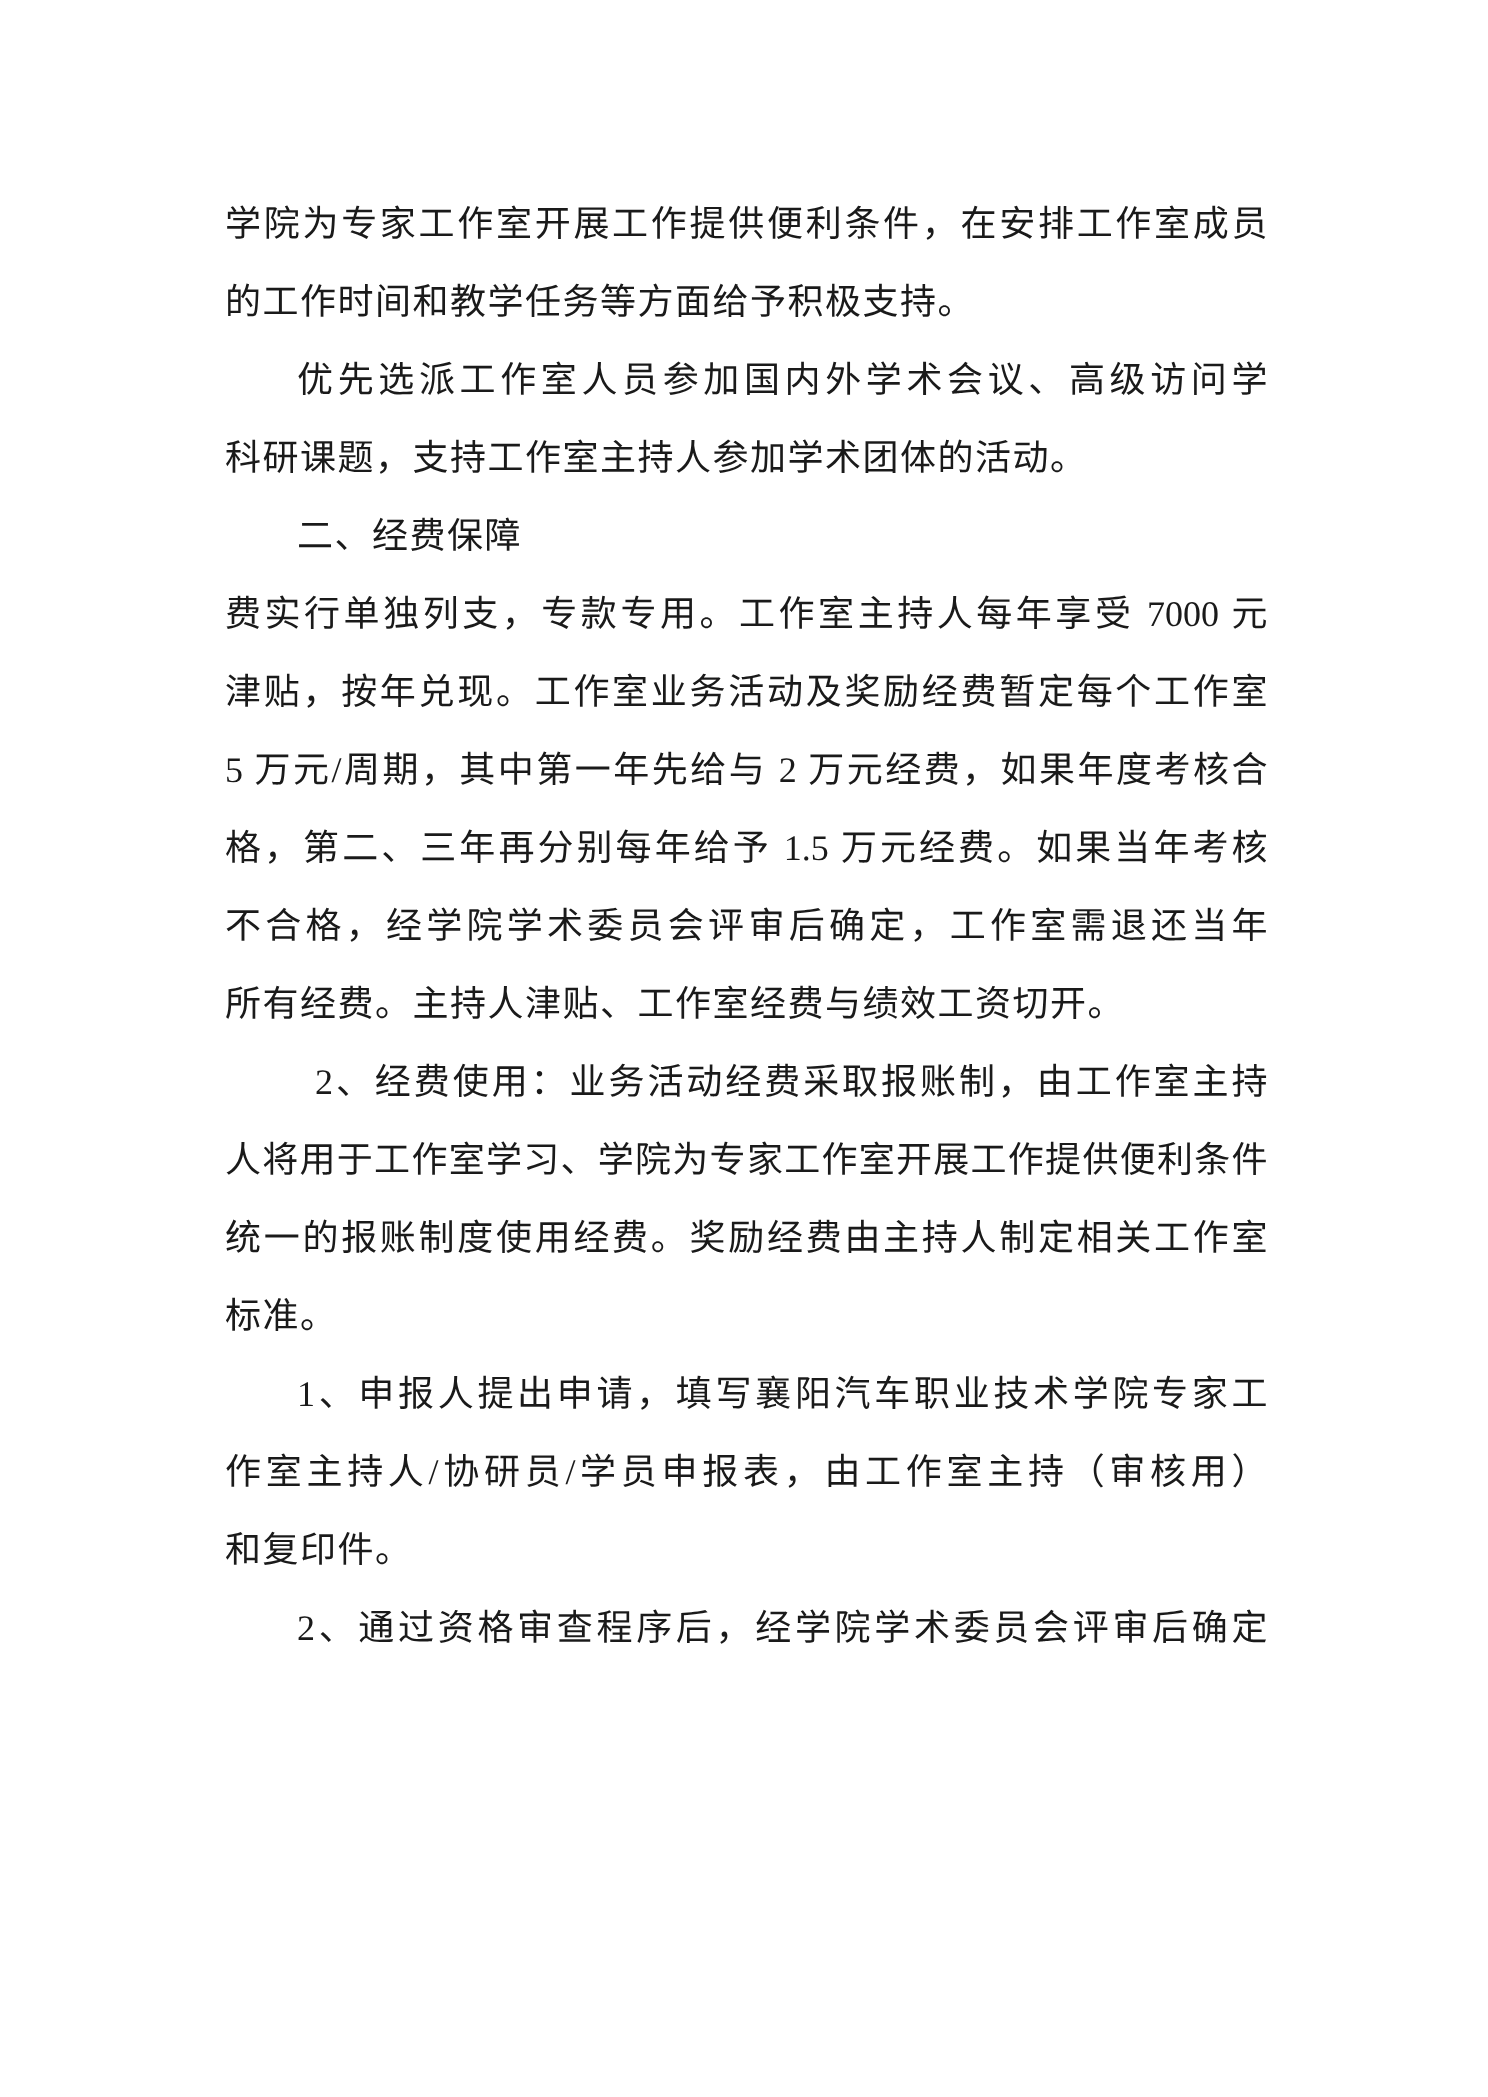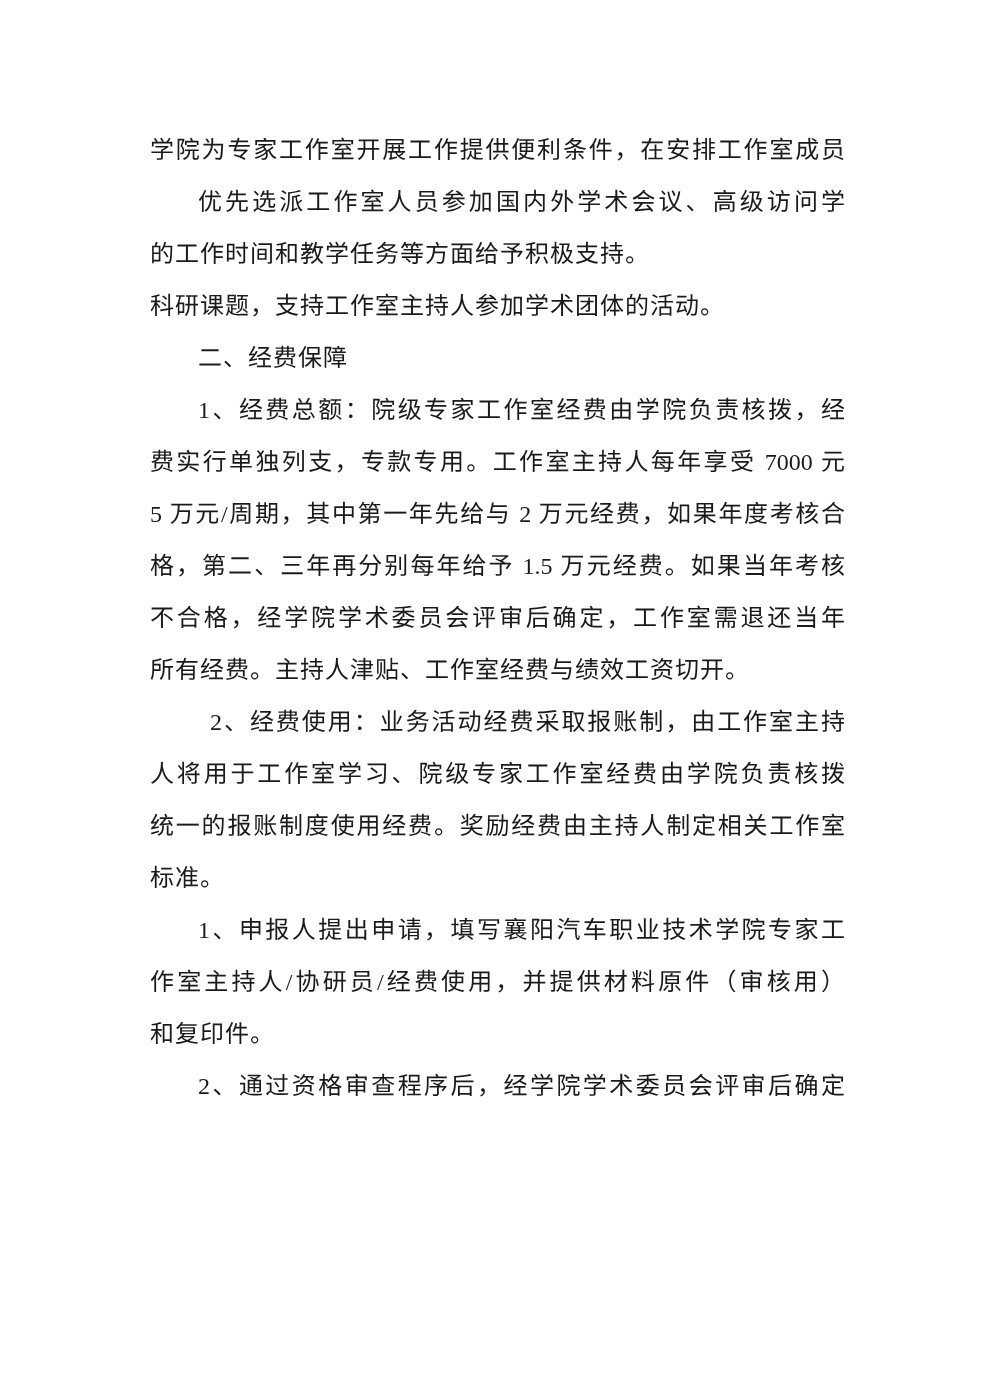--- a/index.html
+++ b/index.html
@@ -38,32 +38,32 @@
   .line.bold {
     font-weight: bold;
   }
 </style>
 </head>
 <body>
 
 <div class="page" style="background: rgb(255, 255, 255); color: rgb(26, 26, 26);">
   <div class="doc">
       <div class="line justify">学院为专家工作室开展工作提供便利条件，在安排工作室成员</div>
+      <div class="line natural">的工作时间和教学任务等方面给予积极支持。</div>
       <div class="line justify" style="text-indent: 48px;">优先选派工作室人员参加国内外学术会议、高级访问学</div>
-      <div class="line natural">的工作时间和教学任务等方面给予积极支持。</div>
       <div class="line natural">科研课题，支持工作室主持人参加学术团体的活动。</div>
       <div class="line natural" style="text-indent: 48px;">二、经费保障</div>
-      <div class="line justify" style="text-indent: 48px;">1、经费总额：院级专家工作室经费由学院负责核拨，经</div>
       <div class="line justify">费实行单独列支，专款专用。工作室主持人每年享受 7000 元</div>
+      <div class="line justify">津贴，按年兑现。工作室业务活动及奖励经费暂定每个工作室</div>
       <div class="line justify">5 万元/周期，其中第一年先给与 2 万元经费，如果年度考核合</div>
       <div class="line justify">格，第二、三年再分别每年给予 1.5 万元经费。如果当年考核</div>
       <div class="line justify">不合格，经学院学术委员会评审后确定，工作室需退还当年</div>
       <div class="line natural">所有经费。主持人津贴、工作室经费与绩效工资切开。</div>
       <div class="line justify" style="text-indent: 60px;">2、经费使用：业务活动经费采取报账制，由工作室主持</div>
-      <div class="line justify">人将用于工作室学习、院级专家工作室经费由学院负责核拨</div>
+      <div class="line justify">人将用于工作室学习、学院为专家工作室开展工作提供便利条件</div>
       <div class="line justify">统一的报账制度使用经费。奖励经费由主持人制定相关工作室</div>
       <div class="line natural">标准。</div>
       <div class="line justify" style="text-indent: 48px;">1、申报人提出申请，填写襄阳汽车职业技术学院专家工</div>
-      <div class="line justify">作室主持人/协研员/经费使用，并提供材料原件（审核用）</div>
+      <div class="line justify">作室主持人/协研员/学员申报表，由工作室主持（审核用）</div>
       <div class="line natural">和复印件。</div>
       <div class="line justify" style="text-indent: 48px;">2、通过资格审查程序后，经学院学术委员会评审后确定</div>
     </div>
 </div>
 
 </body></html>

